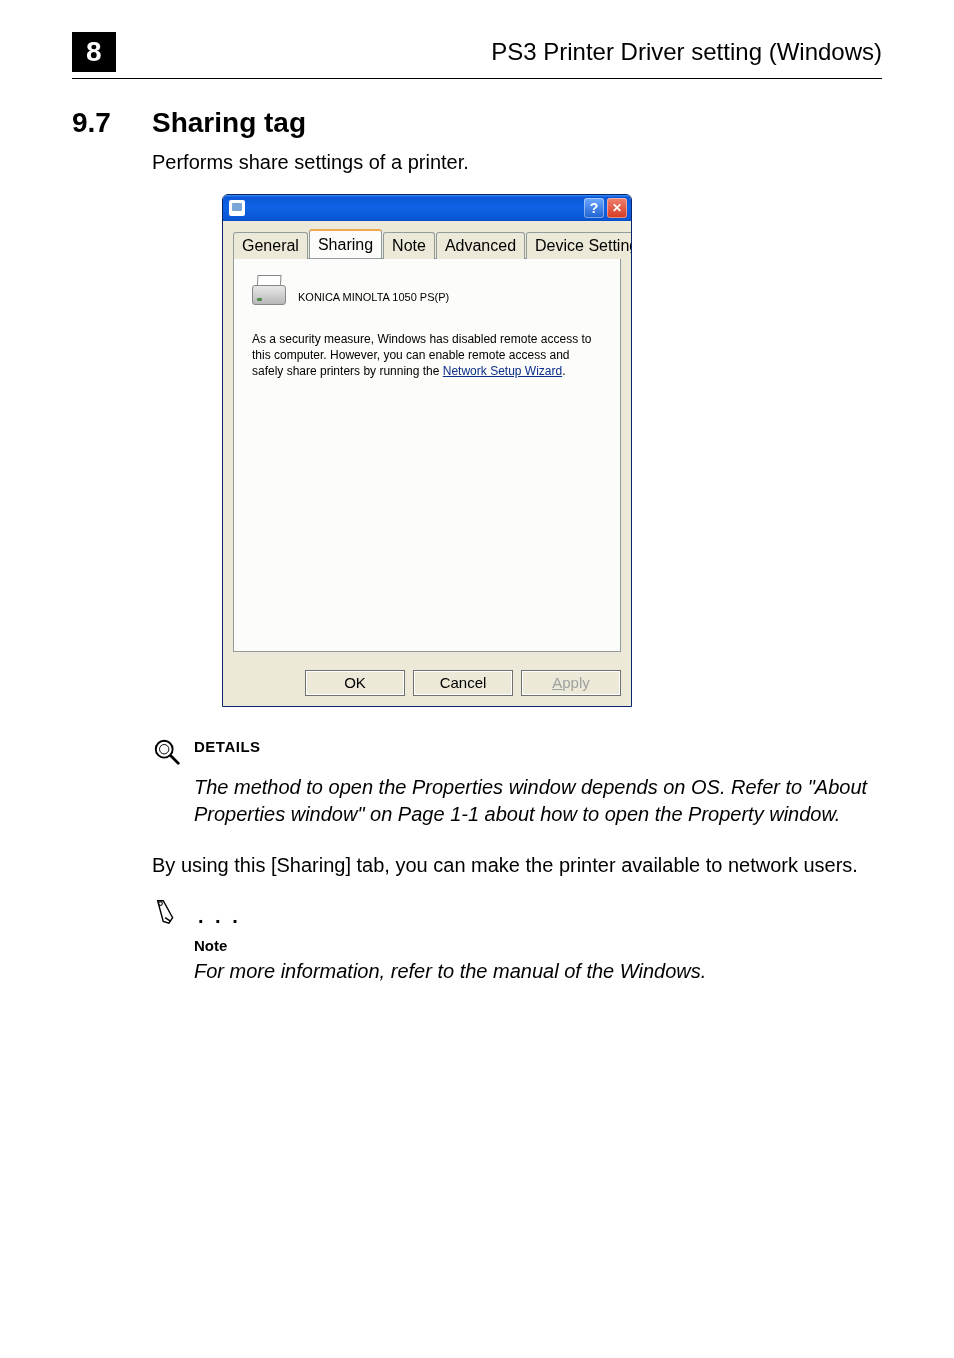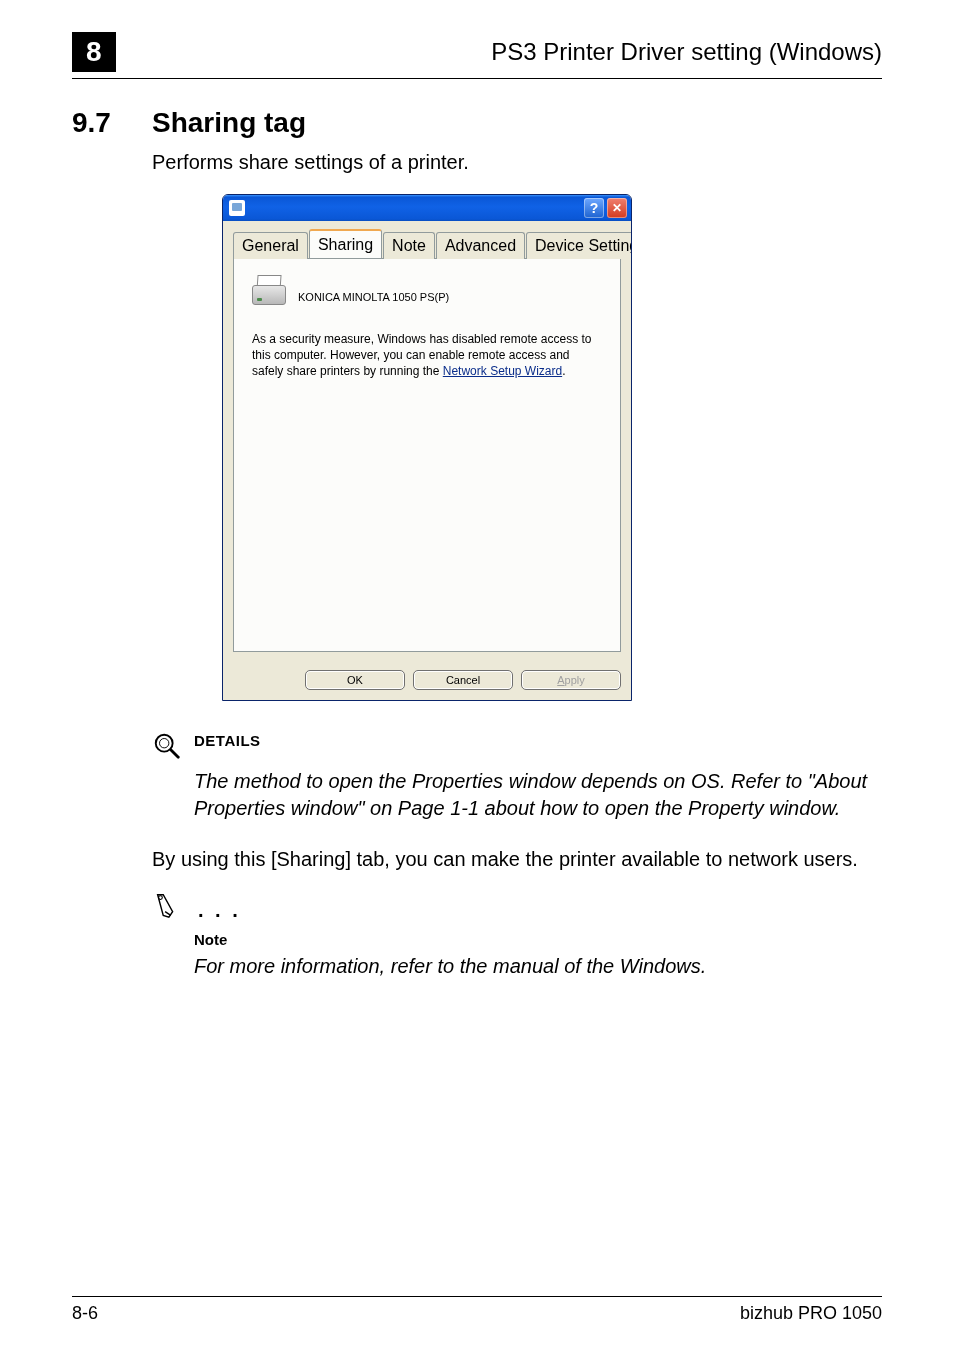--- a/index.html
+++ b/index.html
@@ -160,22 +160,22 @@
 
   .xp-btnrow {
     display: flex; justify-content: flex-end; gap: 8px;
     padding: 8px 10px 10px;
   }
   .xp-stdbtn {
     min-width: 74px;
     padding: 2px 12px;
     background: #ece9d8;
     border: 1px solid #707070;
-    border-radius: 5px;
-    font-size: 11px;
+    border-radius: 0;
+    font-size: 15px;
     text-align: center;
     box-shadow: 0 0 0 1px #fff inset;
   }
   .xp-stdbtn.disabled { color: #a0a0a0; }
   .underline-letter { text-decoration: underline; }
 
   
   .callout { display:flex; align-items:flex-start; margin-top: 10px; }
   .callout .icon { width: 34px; flex: 0 0 34px; margin-right: 8px; }
   .callout .label { font-weight: bold; font-size: 15px; letter-spacing: 0.5px; }
@@ -276,17 +276,13 @@
         </svg>
       </div>
       <span class="pen-dots">. . .</span>
     </div>
     <div class="note-block">
       <div class="note-label">Note</div>
     </div>
     <div class="callout-text">For more information, refer to the manual of the Windows.</div>
   </div>
 
-  <div class="footer">
-    <span>8-6</span>
-    <span>bizhub PRO 1050</span>
-  </div>
 </div>
 
 </body></html>

